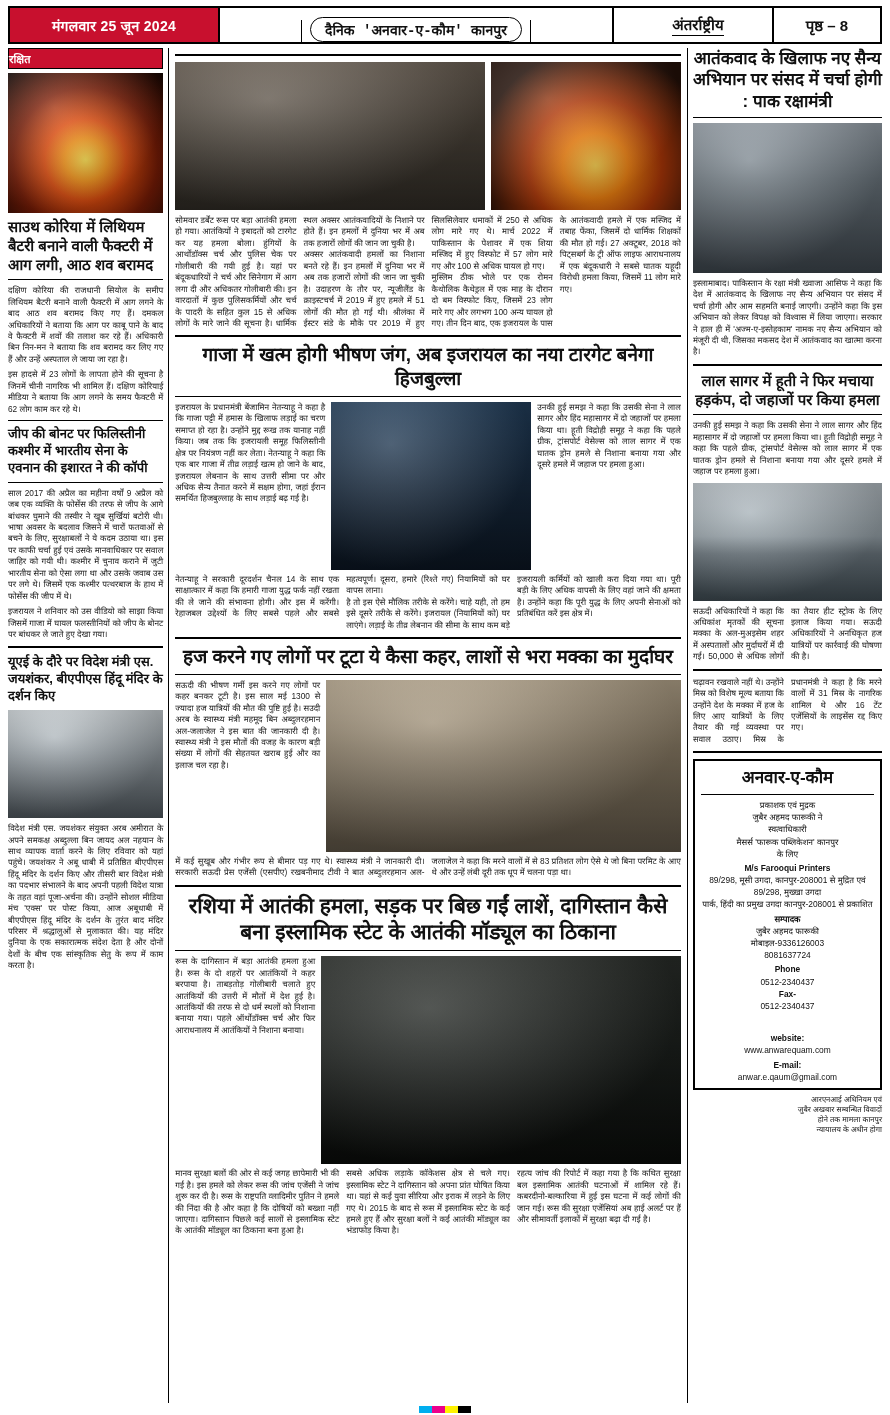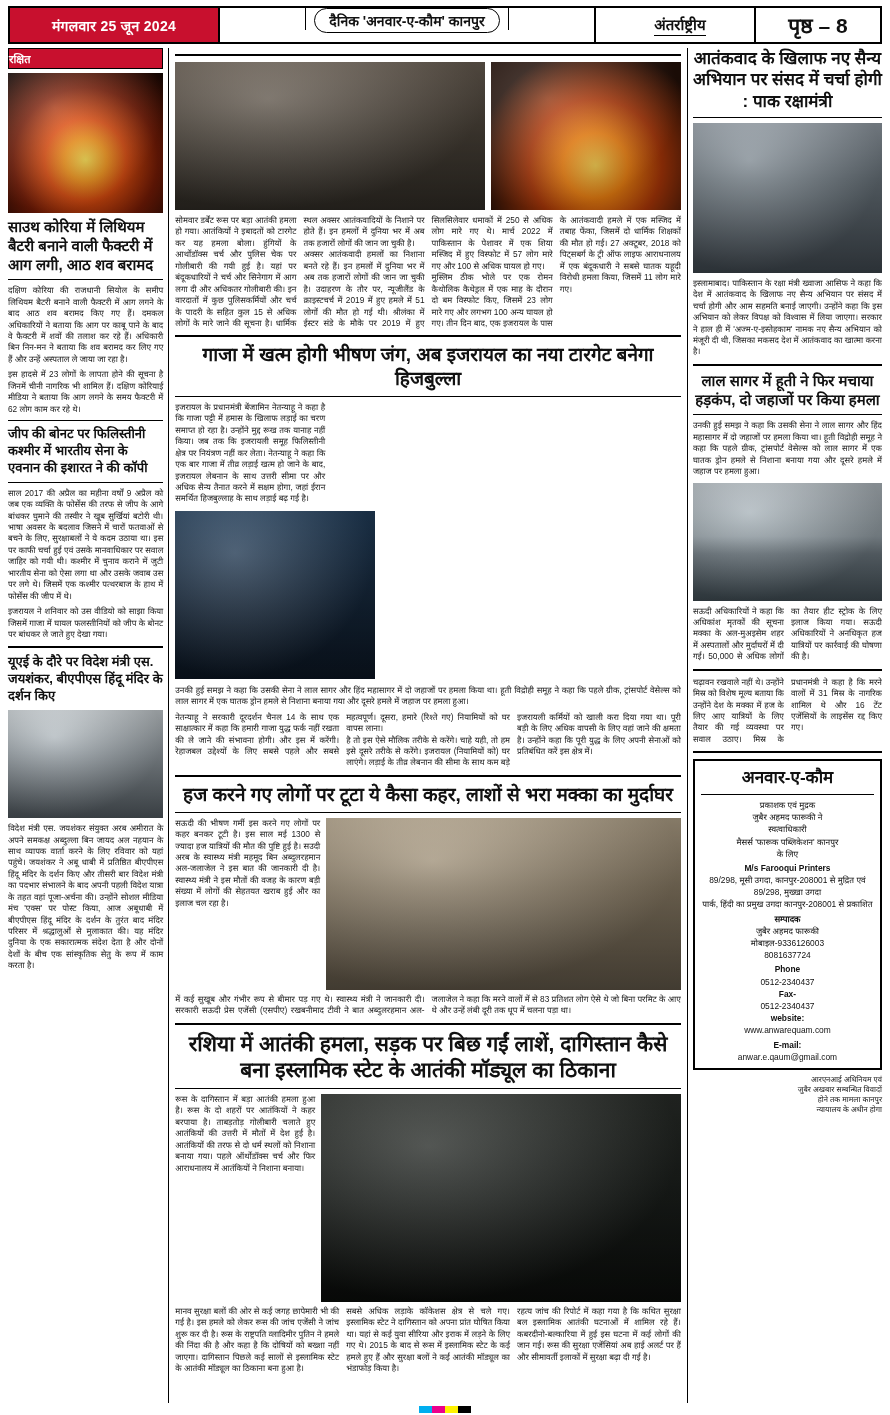--- a/index.html
+++ b/index.html
@@ -29,43 +29,44 @@
     width: 210px;
     background: #c8102e;
     color: #fff;
     display: flex; align-items: center; justify-content: center;
     font-size: 14px; font-weight: bold;
     border-right: 2px solid #000;
     letter-spacing: .3px;
   }
   .mh-mid {
     flex: 1;
-    display: flex; align-items: flex-start; justify-content: center;
+    display: flex; align-items: flex-end; justify-content: center;
     gap: 8px;
     border-right: 2px solid #000;
+    font-family: Liberation Mono, monospace;
   }
   .mh-paper-name {
     border: 1.5px solid #000;
     border-radius: 16px;
     padding: 2px 14px;
     font-size: 14px; font-weight: bold;
     white-space: nowrap;
   }
   .mh-side-rule { width: 1px; height: 22px; background:#000; }
   .mh-cat {
     width: 150px;
     display:flex; align-items:center; justify-content:center;
     border-right: 2px solid #000;
     font-size: 15px; font-weight: bold; margin-left: 10px;
   }
   .mh-cat span { border-bottom: 1px solid #000; padding-bottom: 1px;}
   .mh-page {
-    width: 124px;
+    width: 106px;
     display:flex; align-items:center; justify-content:center;
-    font-size: 21px; font-weight: bold;
+    font-size: 15px; font-weight: bold;
   }
 
   
   .grid {
     display: flex;
     gap: 6px;
     height: 1355px;
   }
   .col-left { width: 162px; border-right: 1px solid #000; padding-right:5px;}
   .col-mid  { width: 508px; }
@@ -216,21 +217,21 @@
         <div>सोमवार डर्बेंट रूस पर बड़ा आतंकी हमला हो गया। आतंकियों ने इबादतों को टारगेट कर यह हमला बोला। हुंगियों के आर्थोडॉक्स चर्च और पुलिस चेक पर गोलीबारी की गयी हुई है। यहां पर बंदूकधारियों ने चर्च और सिनेगाग में आग लगा दी और अधिकतर गोलीबारी की। इन वारदातों में कुछ पुलिसकर्मियों और चर्च के पादरी के सहित कुल 15 से अधिक लोगों के मारे जाने की सूचना है। धार्मिक स्थल अक्सर आतंकवादियों के निशाने पर होते हैं। इन हमलों में दुनिया भर में अब तक हजारों लोगों की जान जा चुकी है।</div>
         <div>अक्सर आतंकवादी हमलों का निशाना बनते रहे हैं। इन हमलों में दुनिया भर में अब तक हजारों लोगों की जान जा चुकी है। उदाहरण के तौर पर, न्यूजीलैंड के क्राइस्टचर्च में 2019 में हुए हमले में 51 लोगों की मौत हो गई थी। श्रीलंका में ईस्टर संडे के मौके पर 2019 में हुए सिलसिलेवार धमाकों में 250 से अधिक लोग मारे गए थे। मार्च 2022 में पाकिस्तान के पेशावर में एक शिया मस्जिद में हुए विस्फोट में 57 लोग मारे गए और 100 से अधिक घायल हो गए।</div>
         <div>मुस्लिम ठीक भोले पर एक रोमन कैथोलिक कैथेड्रल में एक माह के दौरान दो बम विस्फोट किए, जिसमें 23 लोग मारे गए और लगभग 100 अन्य घायल हो गए। तीन दिन बाद, एक इजरायल के पास के आतंकवादी हमले में एक मस्जिद में तबाह फेंका, जिसमें दो धार्मिक शिक्षकों की मौत हो गई। 27 अक्टूबर, 2018 को पिट्सबर्ग के ट्री ऑफ लाइफ आराधनालय में एक बंदूकधारी ने सबसे घातक यहूदी विरोधी हमला किया, जिसमें 11 लोग मारे गए।</div>
       </div>
 
       <div class="rule-thick"></div>
 
       <div class="hl mid-hl-2">गाजा में खत्म होगी भीषण जंग, अब इजरायल का नया टारगेट बनेगा हिजबुल्ला</div>
       <div class="rule"></div>
 
-      <div style="display:flex;gap:6px;flex-direction:column;">
+      <div style="display:flex;gap:6px;">
         <div style="width:150px;">
           <div class="body-txt">इजरायल के प्रधानमंत्री बेंजामिन नेतन्याहू ने कहा है कि गाजा पट्टी में हमास के खिलाफ लड़ाई का चरण समाप्त हो रहा है। उन्होंने मुद्द रूख तक यानाह नहीं किया। जब तक कि इजरायली समूह फिलिस्तीनी क्षेत्र पर नियंत्रण नहीं कर लेता। नेतन्याहू ने कहा कि एक बार गाजा में तीव्र लड़ाई खत्म हो जाने के बाद, इजरायल लेबनान के साथ उत्तरी सीमा पर और अधिक सैन्य तैनात करने में सक्षम होगा, जहां ईरान समर्थित हिजबुल्लाह के साथ लड़ाई बढ़ गई है।</div>
         </div>
         <div class="photo ph-podium" style="width:200px;height:168px;"></div>
         <div style="flex:1;">
           <div class="body-txt">उनकी हुई समझ ने कहा कि उसकी सेना ने लाल सागर और हिंद महासागर में दो जहाजों पर हमला किया था। हूती विद्रोही समूह ने कहा कि पहले ग्रीक, ट्रांसपोर्ट वेसेल्स को लाल सागर में एक घातक ड्रोन हमले से निशाना बनाया गया और दूसरे हमले में जहाज पर हमला हुआ।</div>
         </div>
       </div>
 
       <div class="body-txt cols3" style="margin-top:4px;">
@@ -314,21 +315,21 @@
         <div>89/298, मूसी उगदा, कानपुर-208001 से मुद्रित एवं 89/298, मुख्खा उगदा</div>
         <div>पार्क, हिंदी का प्रमुख उगदा कानपुर-208001 से प्रकाशित</div>
         <div class="lbl" style="margin-top:2px;">सम्पादक</div>
         <div>जुबैर अहमद फारूकी</div>
         <div>मोबाइल-9336126003</div>
         <div>8081637724</div>
         <div class="lbl" style="margin-top:2px;">Phone</div>
         <div>0512-2340437</div>
         <div class="lbl">Fax-</div>
         <div>0512-2340437</div>
-        <div class="lbl" style="margin-top:0;">website:</div>
+        <div class="lbl" style="margin-top:20px;">website:</div>
         <div>www.anwarequam.com</div>
         <div class="lbl" style="margin-top:2px;">E-mail:</div>
         <div>anwar.e.qaum@gmail.com</div>
       </div>
 
       <div class="tiny" style="margin-top:5px;text-align:right;">
         <div>आरएनआई अधिनियम एवं</div>
         <div>जुबैर अखबार सम्बन्धित विवादों</div>
         <div>होने तक मामला कानपुर</div>
         <div>न्यायालय के अधीन होगा</div>

